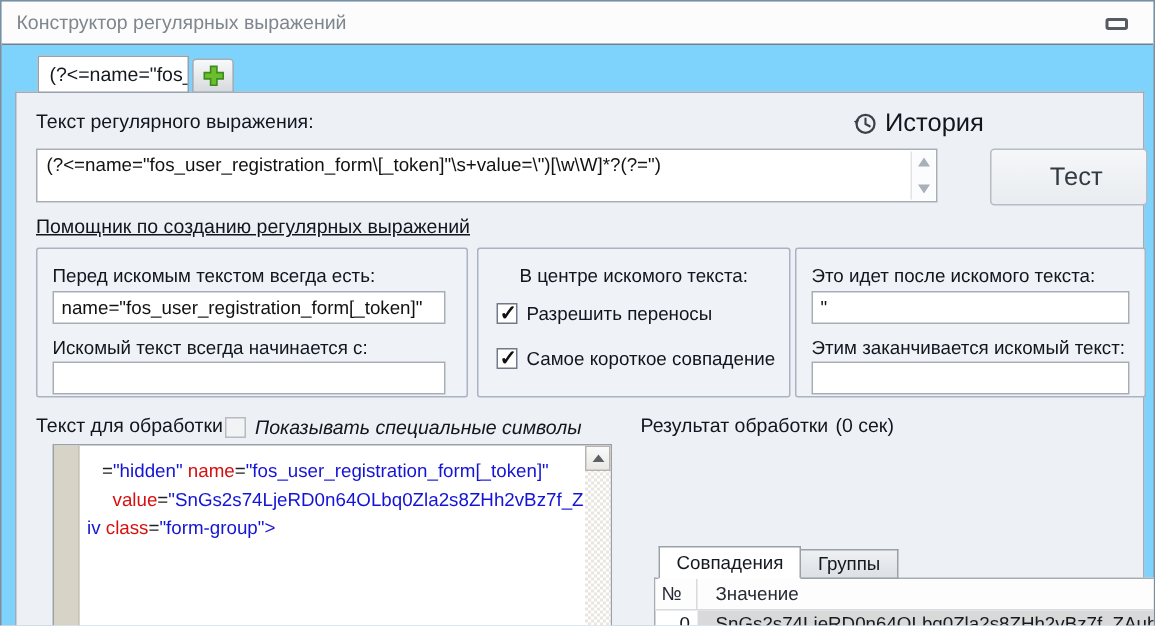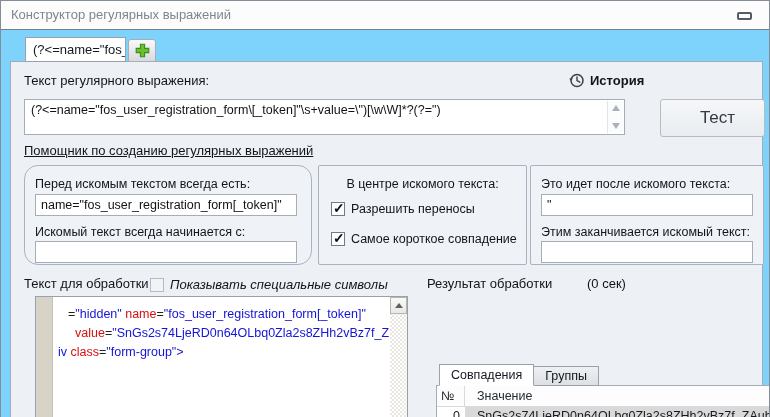--- a/index.html
+++ b/index.html
@@ -43,21 +43,21 @@
   .tab-page {
     position:absolute; left:9px; top:60px; width:753px; height:415px;
     background:#edf0f4; border:1px solid #a3abb8; border-bottom:none;
   }
 
   .lbl { position:absolute; font-size:13px; color:#10151e; white-space:nowrap; }
   .lbl-sm { position:absolute; font-size:12.5px; color:#10151e; white-space:nowrap; }
 
   
   .history { position:absolute; left:566px; top:70px; display:flex; align-items:center; gap:5px; cursor:pointer; }
-  .history span { font-size:13px; color:#10151e;font-weight:bold; }
+  .history span { font-size:17px; color:#10151e; }
 
   
   .regex-wrap {
     position:absolute; left:22px; top:97px; width:601px; height:36px;
     background:#ffffff; border:1px solid #a7adb5;
   }
   .regex-input {
     position:absolute; left:0; top:0; width:582px; height:34px;
     border:none; outline:none; resize:none; overflow:hidden;
     font-family:"Liberation Sans", sans-serif; font-size:12.5px; color:#121212;
@@ -183,21 +183,21 @@
         <div class="spin-btn">
             <div class="tri-dn"></div>
           </div>
       </div>
     </div>
 
     <div class="test-btn" style="left:649px; top:37px;padding-left:10px;">Тест</div>
 
     <span class="helper-link" style="left:13px; top:81px;">Помощник по созданию регулярных выражений</span>
 
-    <div class="gbox" style="left:13px; top:103px; width:288px;border-radius:14px;">
+    <div class="gbox" style="left:13px; top:103px; width:288px;">
       <span class="lbl-sm" style="left:10px; top:11px;">Перед искомым текстом всегда есть:</span>
       <input class="g-input" style="left: 10px; top: 28px; width: 262px;" value="name=&quot;fos_user_registration_form[_token]&quot;">
       <span class="lbl-sm" style="left:10px; top:59px;">Искомый текст всегда начинается с:</span>
       <input class="g-input" style="left: 10px; top: 75px; width: 262px;" value="">
     </div>
 
     <div class="gbox" style="left:307px; top:103px; width:209px;">
       <span class="lbl-sm g2-title">В центре искомого текста:</span>
       <div class="cb-row" style="top:36px;">
         <div class="checkbox checked"></div>
@@ -230,21 +230,21 @@
           <div class="code-line" style="padding-left: 4px;"><span class="tok-b">iv </span><span class="tok-r">class</span><span class="tok-k">=</span><span class="tok-b">"form-group"</span><span class="tok-b">&gt;</span></div>
         </div>
       <div class="src-scroll">
         <div class="sb-btn">
             <div class="sb-tri"></div>
           </div>
       </div>
     </div>
 
     <span class="lbl" style="left:416px; top:214px;">Результат обработки</span>
-    <span class="lbl" style="left:546px; top:214px;margin-left:30px;">(0 сек)</span>
+    <span class="lbl" style="left:546px; top:214px;">(0 сек)</span>
 
     <div class="res-tabs">
       <div class="res-tab active">Совпадения</div>
       <div class="res-tab inactive">Группы</div>
     </div>
 
     <div class="res-table">
       <div class="thead">
         <div class="th th-num">№</div>
         <div class="th th-val">Значение</div>

